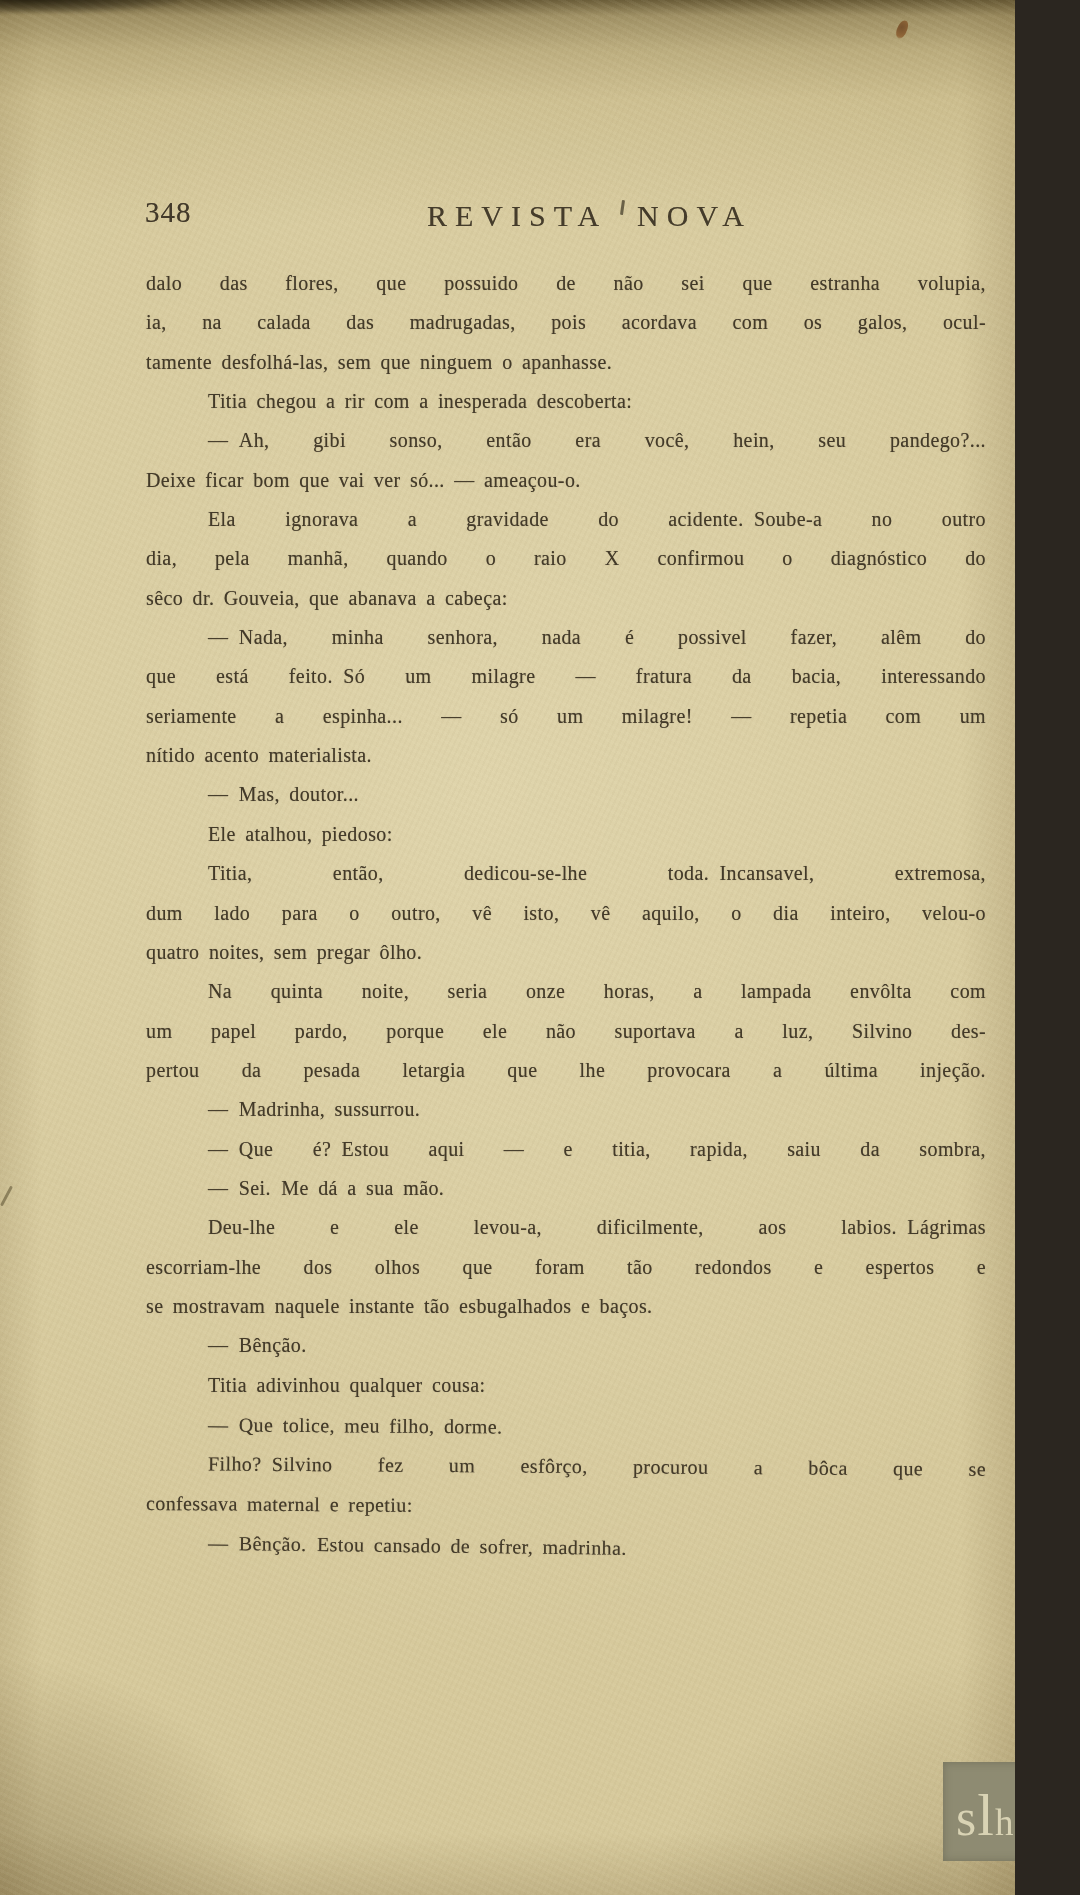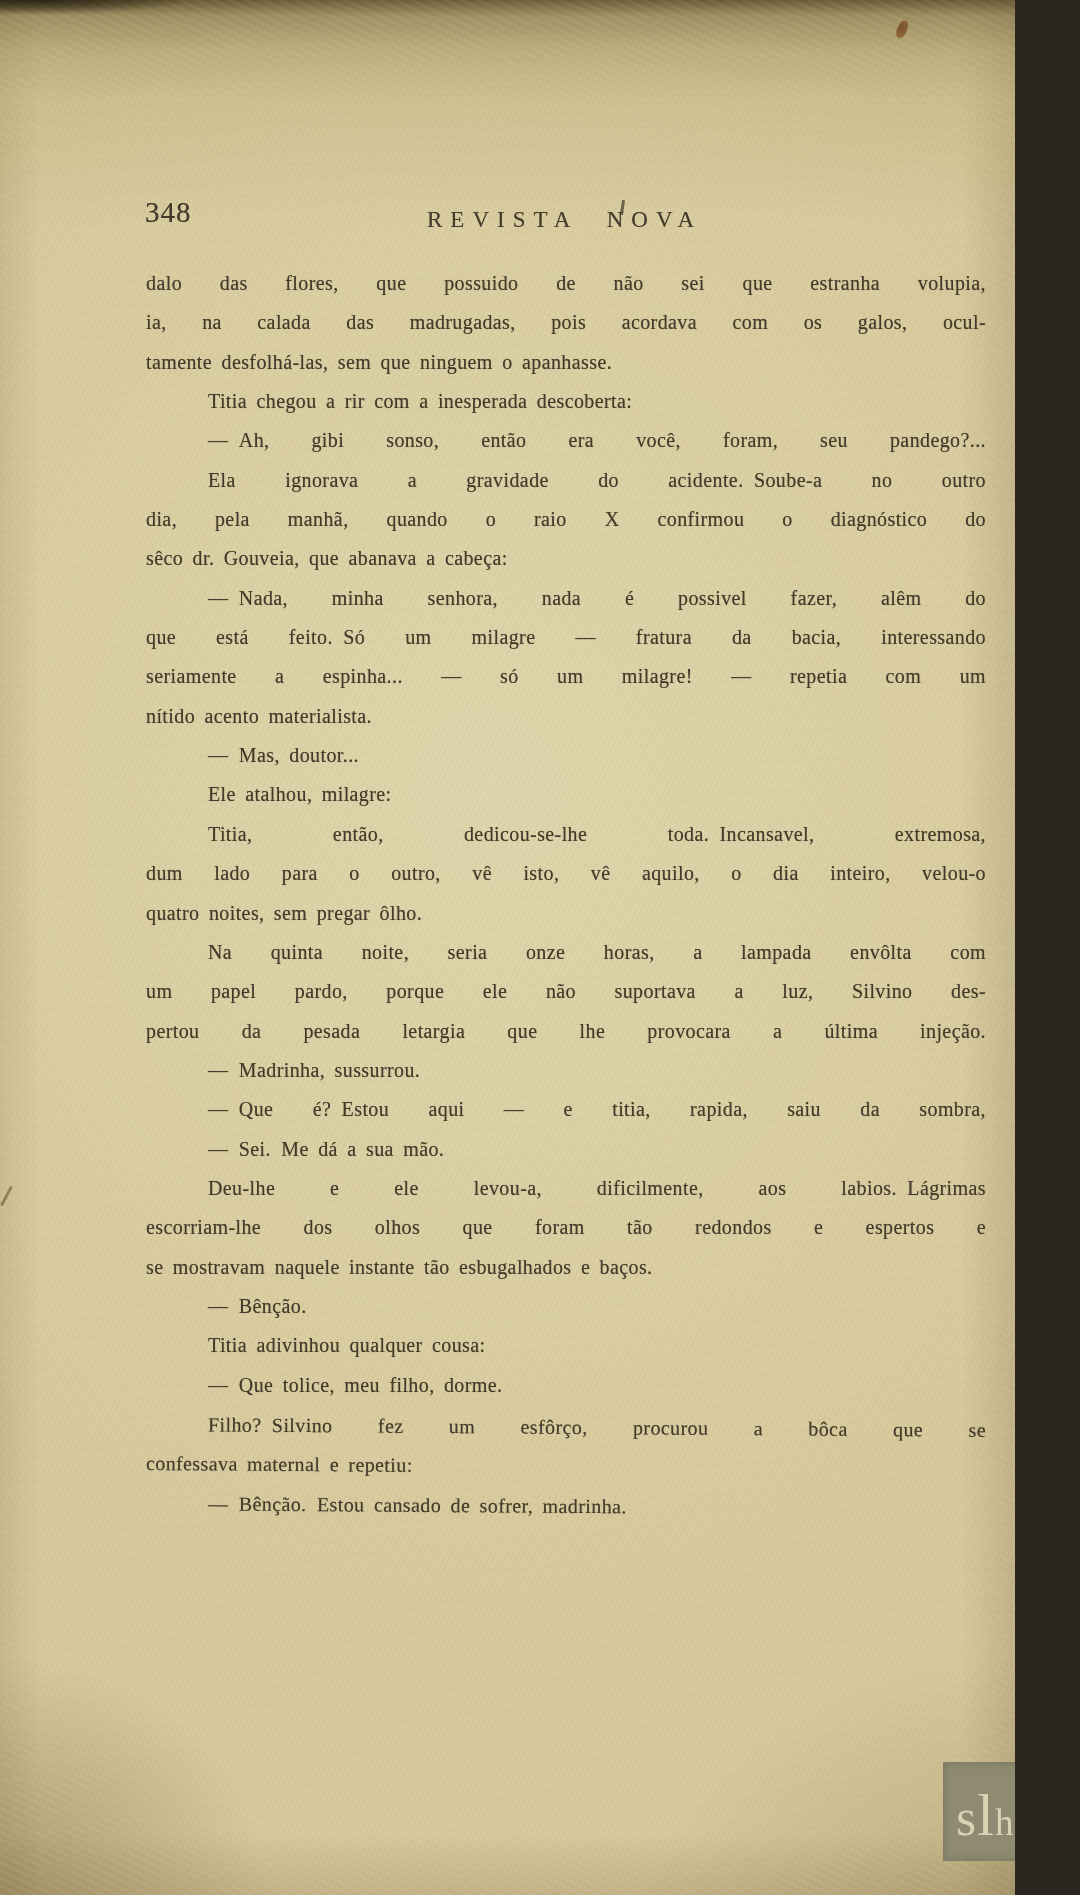--- a/index.html
+++ b/index.html
@@ -32,22 +32,22 @@
   .speck-2{left:1016px;top:1720px;width:20px;height:18px;border-radius:50%;
     background:radial-gradient(circle, rgba(197,157,75,0.55), rgba(0,0,0,0) 70%);filter:blur(1px);}
   .speck-3{left:5px;top:1185px;width:3px;height:22px;background:rgba(80,70,40,0.5);
     transform:rotate(28deg);border-radius:2px;}
   .page-number{
     position:absolute;left:145px;top:196px;
     font-size:29px;color:#42392a;letter-spacing:1px;
     text-shadow:0 0 0.6px rgba(66,57,42,0.55);
   }
   .journal-title{
-    position:absolute;left:427px;top:207px;
-    font-size:23px;color:#453c2b;
+    position:absolute;left:427px;top:199px;
+    font-size:30px;color:#453c2b;
     letter-spacing:8px;word-spacing:16px;
     text-shadow:0 0 0.6px rgba(66,57,42,0.5);
   }
   .title-artifact{
     position:absolute;left:621px;top:200px;width:3px;height:15px;
     background:rgba(60,52,34,0.7);transform:rotate(8deg);border-radius:1px;
   }
   .body-text{
     position:absolute;left:146px;top:264px;width:840px;
     font-size:20px;color:#433a29;
@@ -82,30 +82,31 @@
 
   <span class="page-number">348</span>
   <span class="journal-title">REVISTA NOVA</span>
   <div class="title-artifact"></div>
 
   <div class="body-text">
       <div class="line justify">dalo das flores, que possuido de não sei que estranha volupia,</div>
       <div class="line justify">ia, na calada das madrugadas, pois acordava com os galos, ocul-</div>
       <div class="line">tamente desfolhá-las, sem que ninguem o apanhasse.</div>
       <div class="line indent">Titia chegou a rir com a inesperada descoberta:</div>
-      <div class="line indent justify">— Ah, gibi sonso, então era você, foram, seu pandego?...</div>
+      <div class="line indent justify">— Ah, gibi sonso, então era você, hein, seu pandego?...</div>
+      <div class="line">Deixe ficar bom que vai ver só... — ameaçou-o.</div>
       <div class="line indent justify">Ela ignorava a gravidade do acidente. Soube-a no outro</div>
       <div class="line justify">dia, pela manhã, quando o raio X confirmou o diagnóstico do</div>
       <div class="line">sêco dr. Gouveia, que abanava a cabeça:</div>
       <div class="line indent justify">— Nada, minha senhora, nada é possivel fazer, alêm do</div>
       <div class="line justify">que está feito. Só um milagre — fratura da bacia, interessando</div>
       <div class="line justify">seriamente a espinha... — só um milagre! — repetia com um</div>
       <div class="line">nítido acento materialista.</div>
       <div class="line indent">— Mas, doutor...</div>
-      <div class="line indent">Ele atalhou, milagre:</div>
+      <div class="line indent">Ele atalhou, piedoso:</div>
       <div class="line indent justify">Titia, então, dedicou-se-lhe toda. Incansavel, extremosa,</div>
       <div class="line justify">dum lado para o outro, vê isto, vê aquilo, o dia inteiro, velou-o</div>
       <div class="line">quatro noites, sem pregar ôlho.</div>
       <div class="line indent justify">Na quinta noite, seria onze horas, a lampada envôlta com</div>
       <div class="line justify">um papel pardo, porque ele não suportava a luz, Silvino des-</div>
       <div class="line justify">pertou da pesada letargia que lhe provocara a última injeção.</div>
       <div class="line indent">— Madrinha, sussurrou.</div>
       <div class="line indent justify">— Que é? Estou aqui — e titia, rapida, saiu da sombra,</div>
       <div class="line indent">— Sei. Me dá a sua mão.</div>
       <div class="line indent justify">Deu-lhe e ele levou-a, dificilmente, aos labios. Lágrimas</div>

